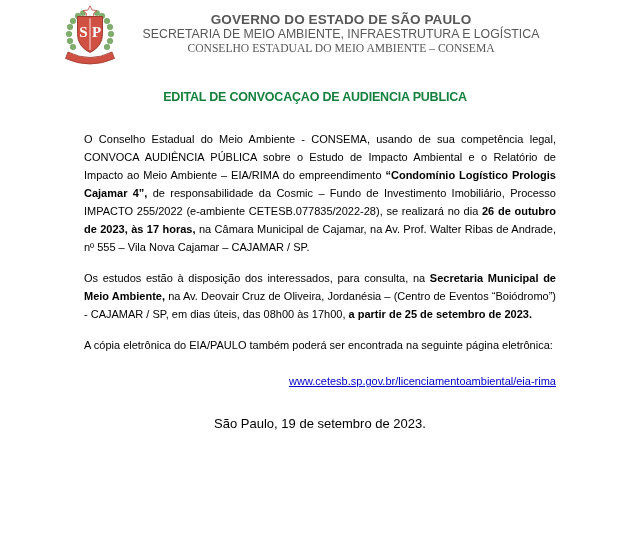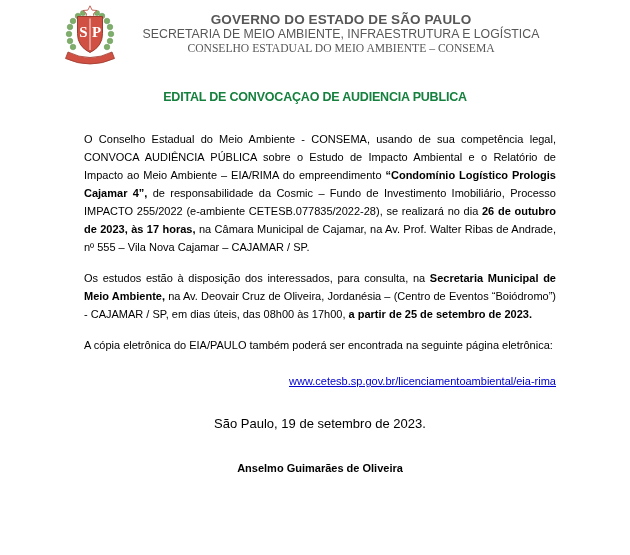--- a/index.html
+++ b/index.html
@@ -90,17 +90,16 @@
     <p><span>Os estudos estão à disposição dos interessados, para consulta, na </span><b>Secretaria Municipal de Meio Ambiente,</b><span> na Av. Deovair Cruz de Oliveira,  Jordanésia – (Centro de Eventos “Boiódromo”) - CAJAMAR / SP, em dias úteis, das 08h00 às 17h00, </span><b>a partir de 25 de setembro de 2023.</b></p>
     <p><span>A cópia eletrônica do EIA/PAULO também poderá ser encontrada na seguinte página eletrônica:</span></p>
 
     <div class="link-line">
       <a>www.cetesb.sp.gov.br/licenciamentoambiental/eia-rima</a>
     </div>
 
     <div class="date-line">São Paulo, 19 de setembro de 2023.</div>
 
     <div class="signature">
-      <div>Anselmo Guimarães de Oliveira</div>
     </div>
   </div>
 
 </div>
 
 </body></html>

